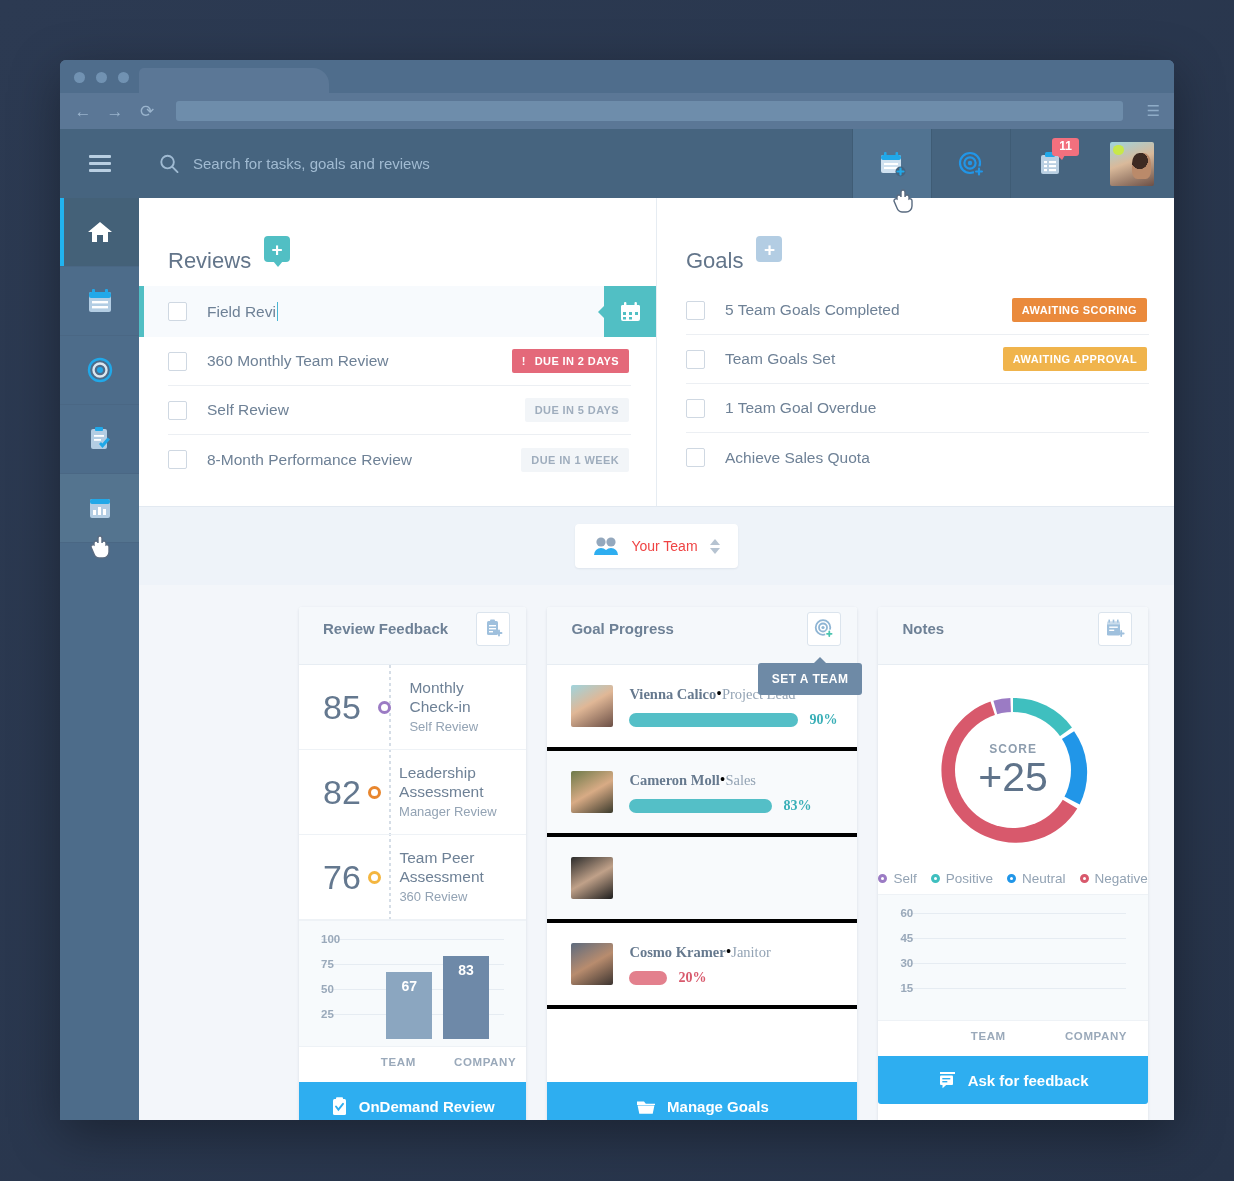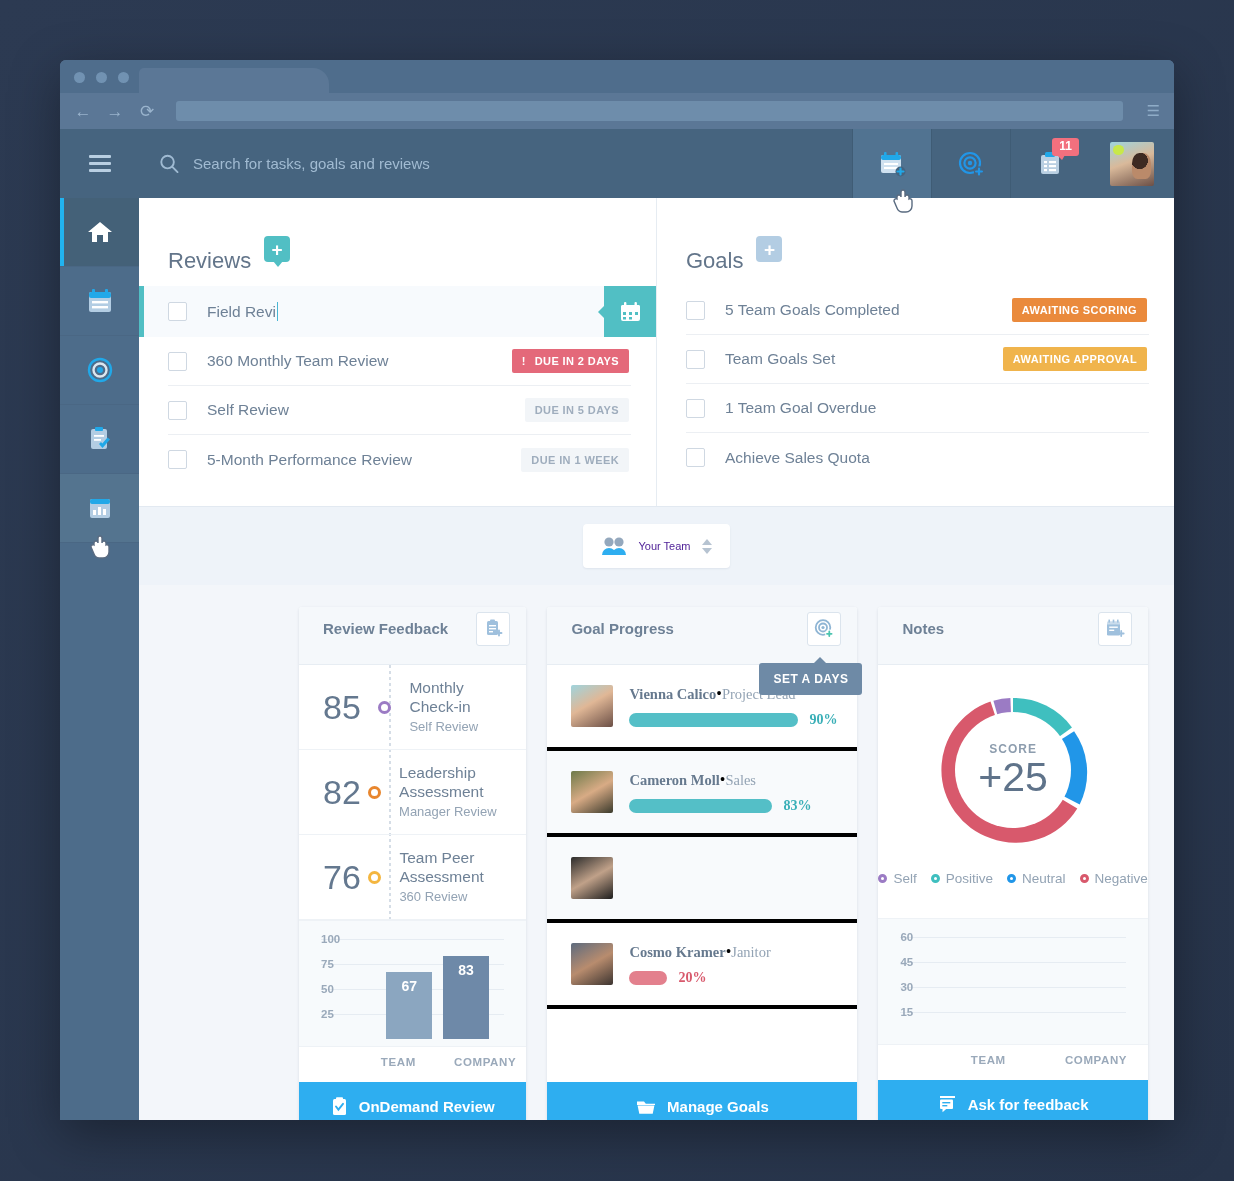--- a/index.html
+++ b/index.html
@@ -180,21 +180,21 @@
   .band {
     background: #eef3f9; height: 79px;
     display: flex; align-items: center; justify-content: center;
     border-top: 1px solid #e2e9f1;
   }
   .team-sel {
     background: #fff; border-radius: 4px; box-shadow: 0 1px 2px rgba(40,60,90,.08);
     display: flex; align-items: center; gap: 12px;
     padding: 12px 18px; cursor: pointer;
   }
-  .team-label { font-size: 11px; color: #4c1d95; }
+  .team-label { font-size: 14px; color: #ef4444; }
   .stepper { display: flex; flex-direction: column; gap: 3px; }
   .stepper i {
     width: 0; height: 0; border-left: 5px solid transparent; border-right: 5px solid transparent;
   }
   .stepper .up { border-bottom: 6px solid #b6c3d1; }
   .stepper .dn { border-top: 6px solid #b6c3d1; }
 
   
   .cards { display: flex; gap: 21px; padding: 22px 82px 0 160px; }
   .cards { padding: 22px 84px 0 160px; }
@@ -266,21 +266,21 @@
   .donut .hole {
     position: absolute; left: 50%; top: 50%; transform: translate(-50%,-50%);
     width: 112px; height: 112px; border-radius: 50%; background: #fff;
     display: flex; flex-direction: column; align-items: center; justify-content: center;
   }
   .score-lbl { font-size: 12px; font-weight: bold; color: #8d9dae; letter-spacing: 1px; }
   .score-val { font-size: 40px; color: #5e7governing; }
   .score-val { font-size: 40px; color: #5e7governing; }
   .score-val { font-size: 40px; color: #5d7governing; }
   .score-val { font-size: 41px; color: #5f738a; font-weight: normal; line-height: 1; margin-top: 1px; }
-  .legend { display: flex; gap: 14px; margin: 22px 0 32px; align-items: flex-start; }
+  .legend { display: flex; gap: 14px; margin: 22px 0 8px; align-items: flex-start; }
   .legend-item { display: flex; align-items: center; gap: 6px; }
   .leg-dot { width: 9px; height: 9px; border-radius: 50%; border: 3px solid #888; background: #fff; }
   .leg-txt { font-size: 13.5px; color: #93a3b4; }
 
   
   .chart {
     border-top: 1px solid #eef2f6; background: #f7fafc;
     padding: 18px 22px 0; position: relative; height: 126px;
   }
   .chart-inner { position: relative; height: 100px; }
@@ -491,21 +491,21 @@
 
             <div class="list-row">
               <span class="cbox"></span>
               <span class="row-label">Self Review</span>
               <span class="spacer"></span>
               <span class="tag muted">DUE IN 5 DAYS</span>
             </div>
 
             <div class="list-row">
               <span class="cbox"></span>
-              <span class="row-label">5-Month Performance Review</span>
+              <span class="row-label">8-Month Performance Review</span>
               <span class="spacer"></span>
               <span class="tag muted">DUE IN 1 WEEK</span>
             </div>
           </div>
 
           <div class="col">
             <div class="panel-head">
               <span class="panel-title">Goals</span>
               <span class="plus-btn blue">+</span>
             </div>
@@ -640,21 +640,21 @@
               <span class="card-title">Goal Progress</span>
               <span class="head-btn">
                 <svg width="20" height="20" viewBox="0 0 20 20">
                   <circle cx="9" cy="8.5" r="7.3" fill="none" stroke="#8fb5d4" stroke-width="1.8"></circle>
                   <circle cx="9" cy="8.5" r="4" fill="none" stroke="#8fb5d4" stroke-width="1.8"></circle>
                   <circle cx="9" cy="8.5" r="1.6" fill="#8fb5d4"></circle>
                   <circle cx="15.3" cy="14.8" r="4.2" fill="#ffffff"></circle>
                   <path d="M15.3 12.5 v4.6 M13 14.8 h4.6" stroke="#4cc4b0" stroke-width="1.8" stroke-linecap="round"></path>
                 </svg>
               </span>
-              <span class="tooltip">SET A DAYS</span>
+              <span class="tooltip">SET A TEAM</span>
             </div>
 
             <div class="goal-row">
               <span class="gav" style="background:linear-gradient(150deg,#9fd4dd 0%,#e0b796 45%,#6b4f46 100%)"></span>
               <span style="flex:1">
                 <span class="gname">Vienna Calico</span><span class="sep">•</span><span class="grole">Project Lead</span>
                 <span class="gbarline">
                   <span class="gbar" style="width:169px;background:#54bfc7"></span>
                   <span class="gpct" style="color:#39afb7">90%</span>
                 </span>

